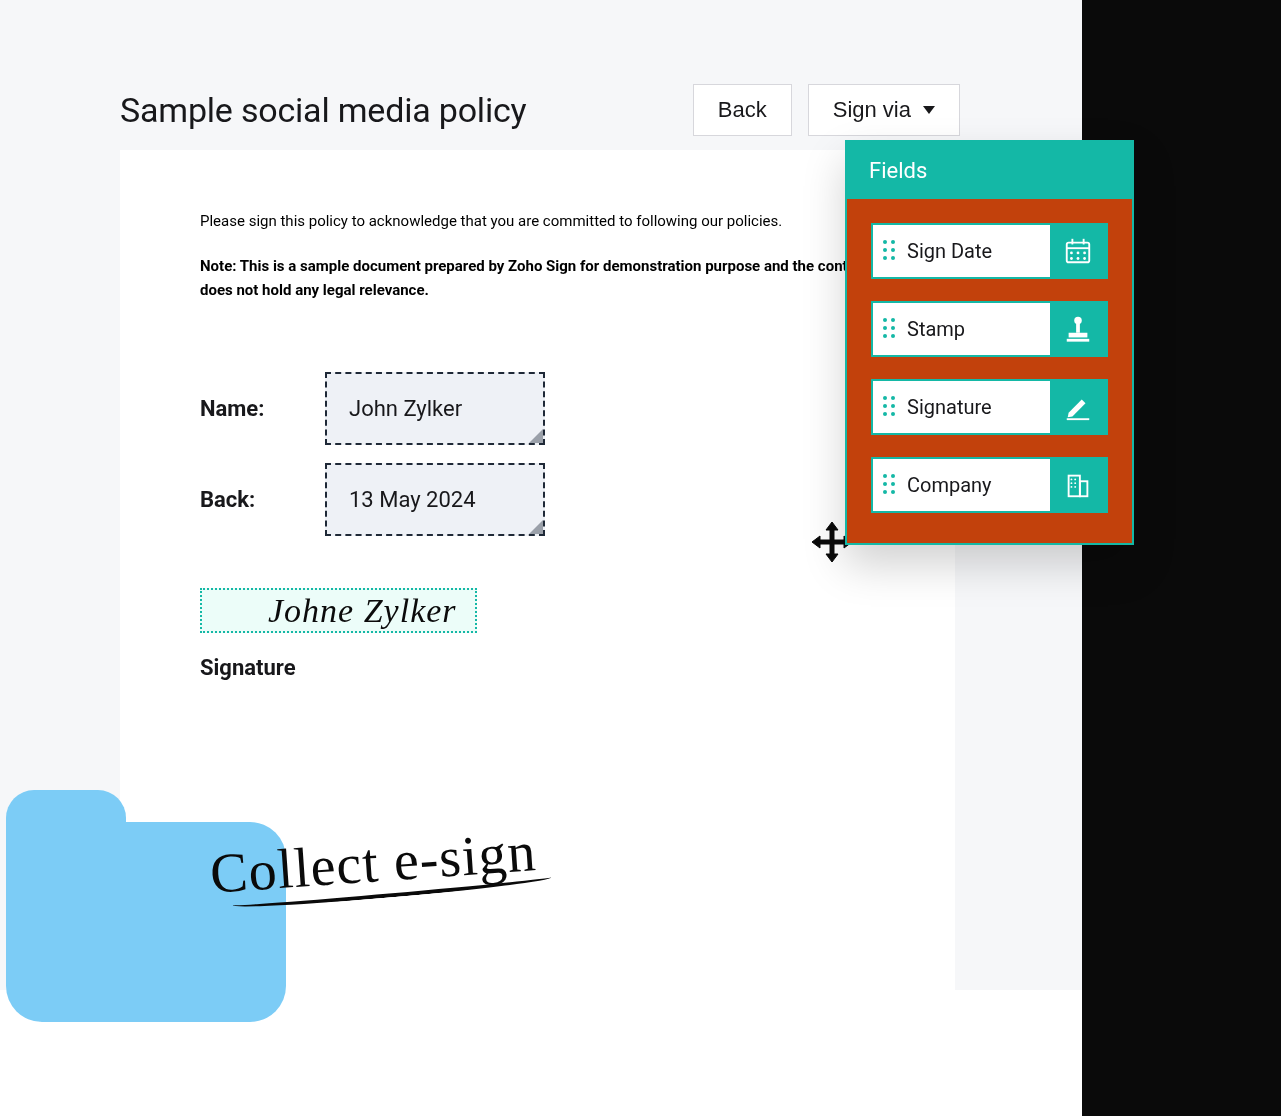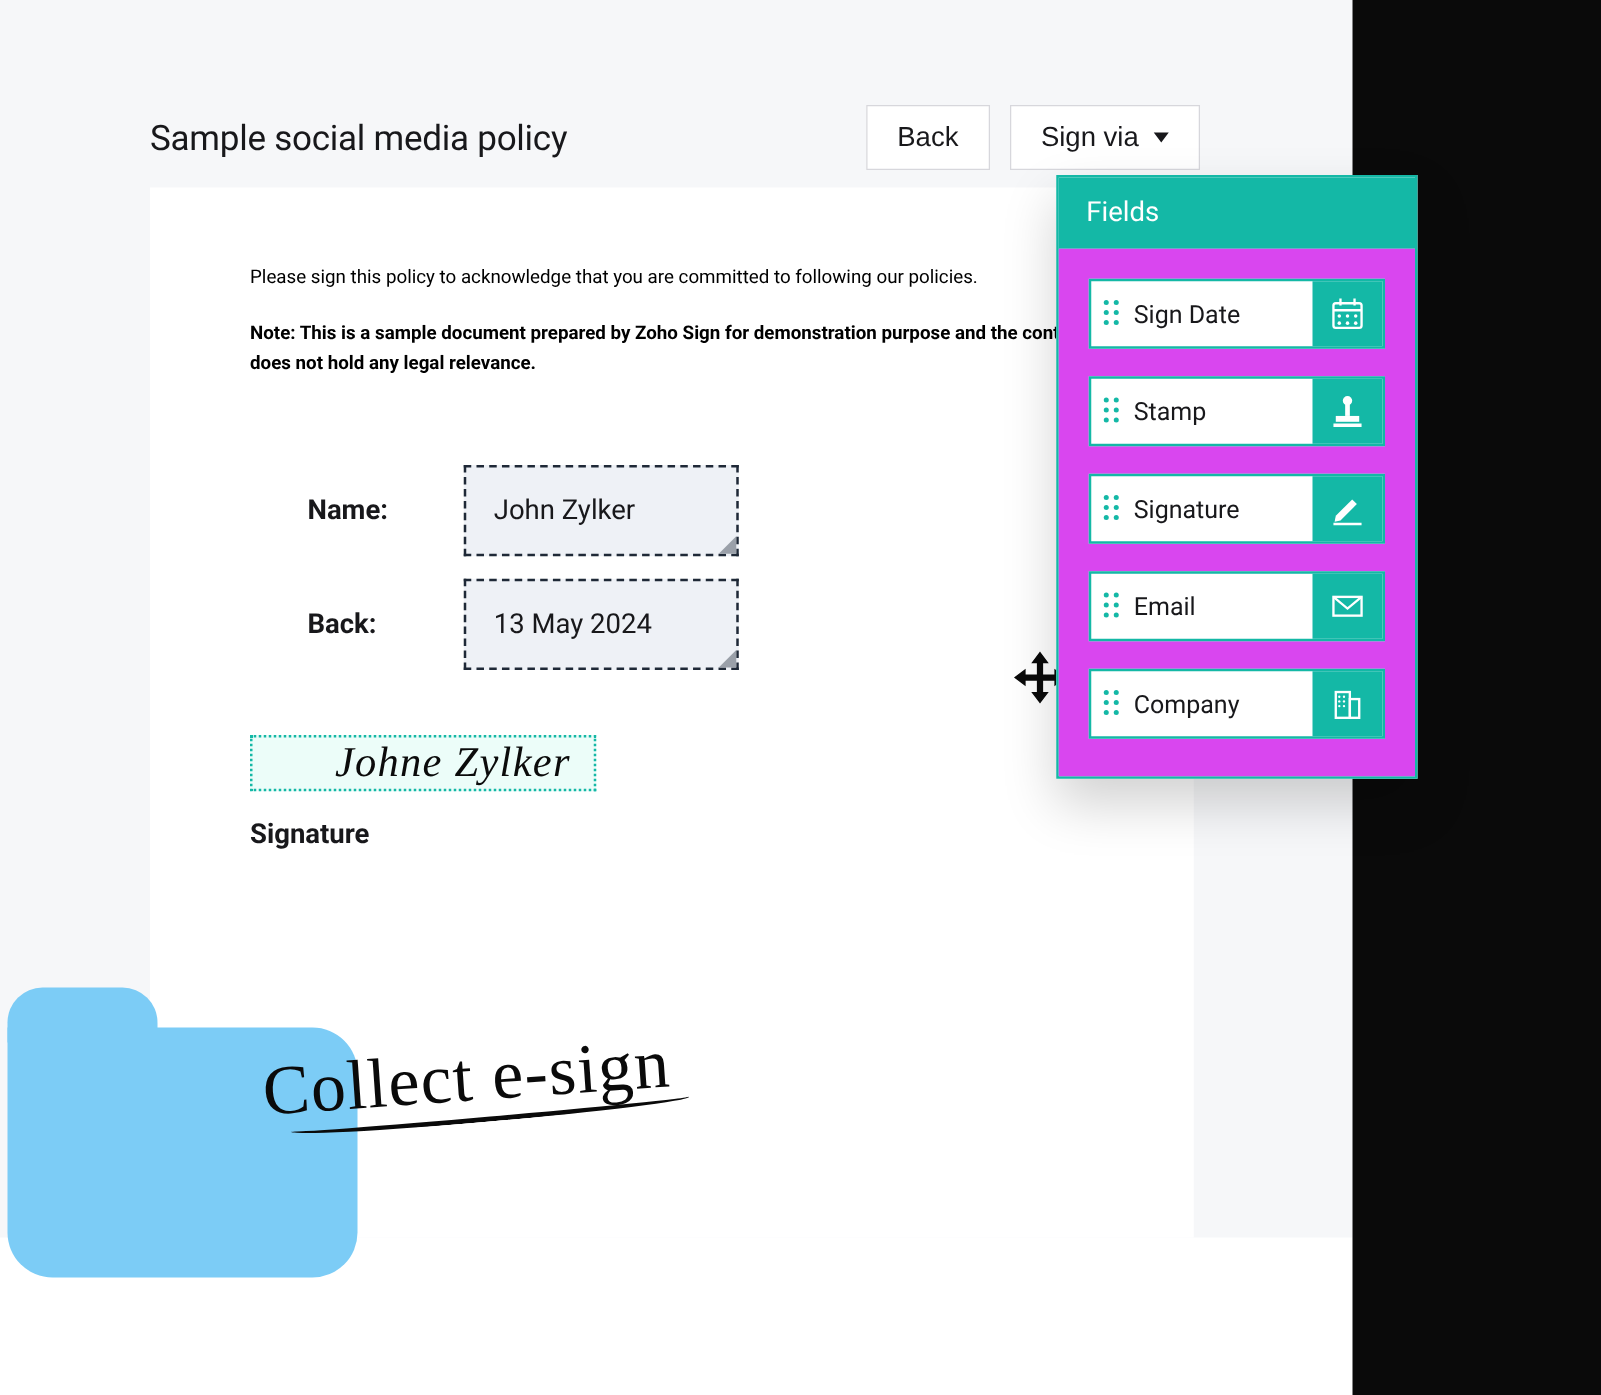--- a/index.html
+++ b/index.html
@@ -26,21 +26,21 @@
   }
   .header {
     position: absolute;
     left: 120px; top: 80px;
     width: 840px; height: 60px;
     display: flex;
     align-items: center;
     justify-content: space-between;
   }
   .page-title {
-    font-size: 28px;
+    font-size: 34px;
     font-weight: 400;
     letter-spacing: -0.2px;
     color: #18181b;
   }
   .header-actions { display: flex; gap: 16px; }
   .btn {
     background: #ffffff;
     border: 1px solid #d7d7dc;
     padding: 12px 24px;
     font-size: 22px;
@@ -67,21 +67,20 @@
     color: #000000;
     margin-bottom: 22px;
   }
   .doc .note { font-weight: 700; }
   .form-rows { margin-top: 70px; }
   .form-row {
     display: flex;
     align-items: center;
     gap: 30px;
     margin-bottom: 18px;
-    margin-left: 46px;
   }
   .form-row .lbl { width: 95px; font-size: 22px; font-weight: 700; }
   .dashed-box {
     position: relative;
     border: 2px dashed #1f2937;
     background: #eef1f6;
     padding: 22px 22px;
     font-size: 22px;
     min-width: 220px;
   }
@@ -126,21 +125,21 @@
   }
   .fields-header {
     background: #14b8a6;
     color: #ffffff;
     font-size: 22px;
     padding: 16px 22px;
   }
   .fields-body {
     padding: 24px 24px 30px 24px;
     display: flex; flex-direction: column; gap: 22px;
-    background: #d946ef;
+    background: #c2410c;
   }
   .field-item {
     display: flex;
     align-items: stretch;
     border: 2px solid #14b8a6;
     height: 56px;
     cursor: grab;
     background: #fff;
   }
   .grip {
@@ -328,39 +327,20 @@
       </div>
       <div class="field-label">Signature</div>
       <div class="field-icon">
         <svg viewBox="0 0 32 32">
             <path d="M6 22 L20 8 L24 12 L10 26 L5 27 Z" fill="#fff" stroke="none"></path>
             <line x1="4" y1="29" x2="28" y2="29" stroke-width="2"></line>
           </svg>
       </div>
     </div>
 
-    <div class="field-item">
-      <div class="grip">
-        <div class="grip-dots">
-            <span></span>
-            <span></span>
-            <span></span>
-            <span></span>
-            <span></span>
-            <span></span>
-          </div>
-      </div>
-      <div class="field-label">Email</div>
-      <div class="field-icon">
-        <svg viewBox="0 0 32 32">
-            <rect x="4" y="8" width="24" height="16"></rect>
-            <path d="M4 8 L16 18 L28 8"></path>
-          </svg>
-      </div>
-    </div>
 
     <div class="field-item">
       <div class="grip">
         <div class="grip-dots">
             <span></span>
             <span></span>
             <span></span>
             <span></span>
             <span></span>
             <span></span>

